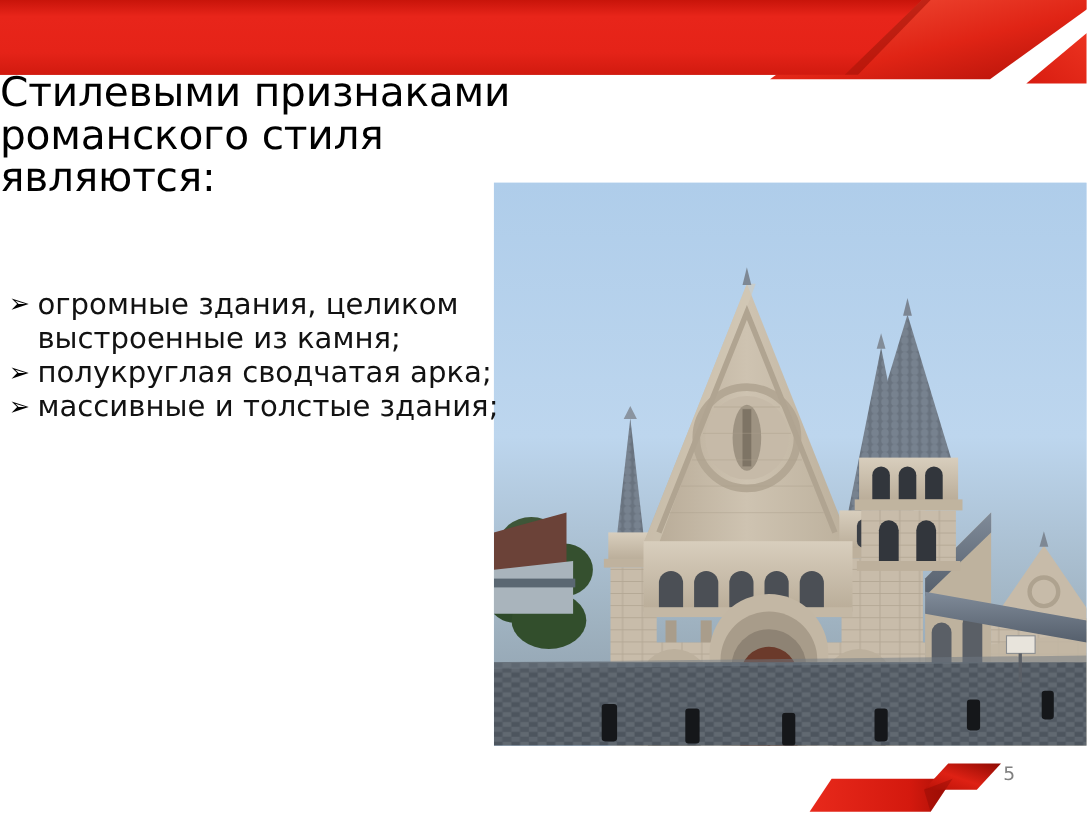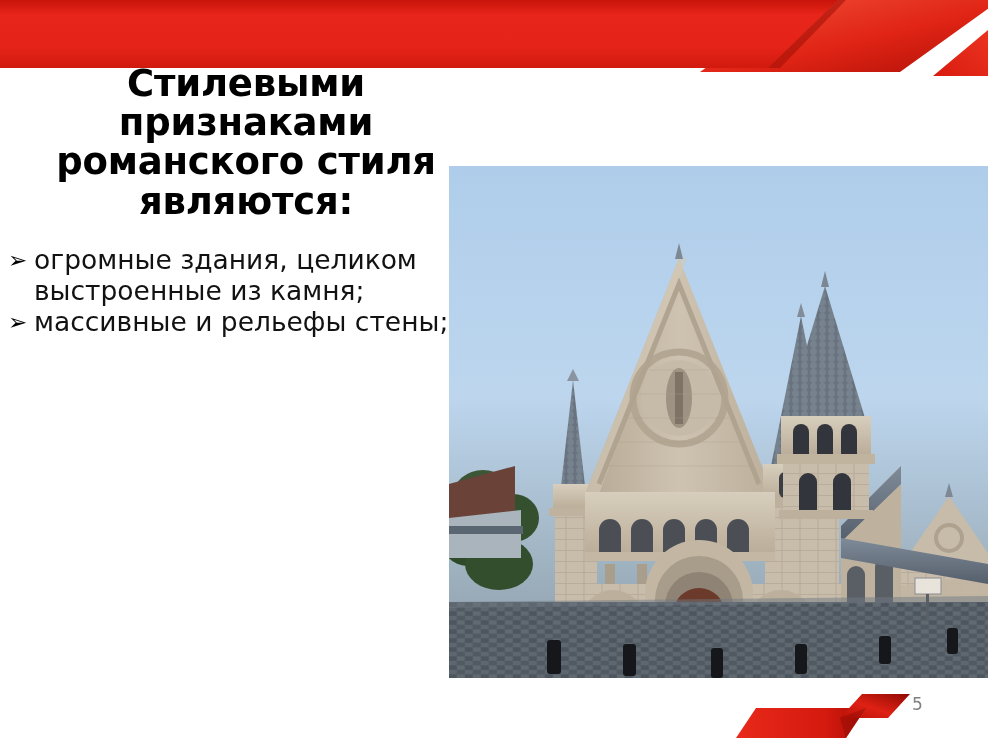--- a/index.html
+++ b/index.html
@@ -25,34 +25,33 @@
     width: 988px; height: 115px;
     pointer-events: none;
   }
   .banner-svg { display: block; width: 988px; height: 115px; }
 
   
   .title {
     position: absolute;
     left: 0px; top: 64px;
     width: 492px;
-    text-align: center;
     color: #000000;
-    font-weight: bold;
+    font-weight: normal;
     font-size: 37px;
     line-height: 1.06;
     letter-spacing: -0.2px;
     z-index: 6;
     white-space: pre-line;
   }
 
   
   .bullets {
     position: absolute;
-    left: 8px; top: 245px;
+    left: 8px; top: 262px;
     width: 480px;
     z-index: 6;
   }
   .bullet-item {
     position: relative;
     color: #121212;
     font-size: 26.5px;
     line-height: 1.165;
     margin: 0 0 0px 0;
     padding-left: 26px;
@@ -334,21 +333,24 @@
     </svg>
   </div>
 
   <div class="title">Стилевыми признаками романского стиля являются:</div>
 
   <div class="bullets">
     <div class="bullet-item">
       <span class="bullet-marker">➢</span><span>огромные здания, целиком выстроенные из камня;</span>
     </div>
     <div class="bullet-item">
-      <span class="bullet-marker">➢</span><span>массивные и рельефы стены;</span>
+      <span class="bullet-marker">➢</span><span>полукруглая сводчатая арка;</span>
+    </div>
+    <div class="bullet-item">
+      <span class="bullet-marker">➢</span><span>массивные и толстые здания;</span>
     </div>
   </div>
 
   <div class="footdec">
     <svg viewBox="0 0 288 65" preserveAspectRatio="none">
       <defs>
         <linearGradient id="fLow" x1="0" y1="0" x2="1" y2="0">
           <stop offset="0%" stop-color="#E8291B"></stop>
           <stop offset="70%" stop-color="#D4190E"></stop>
           <stop offset="100%" stop-color="#A80F06"></stop>

